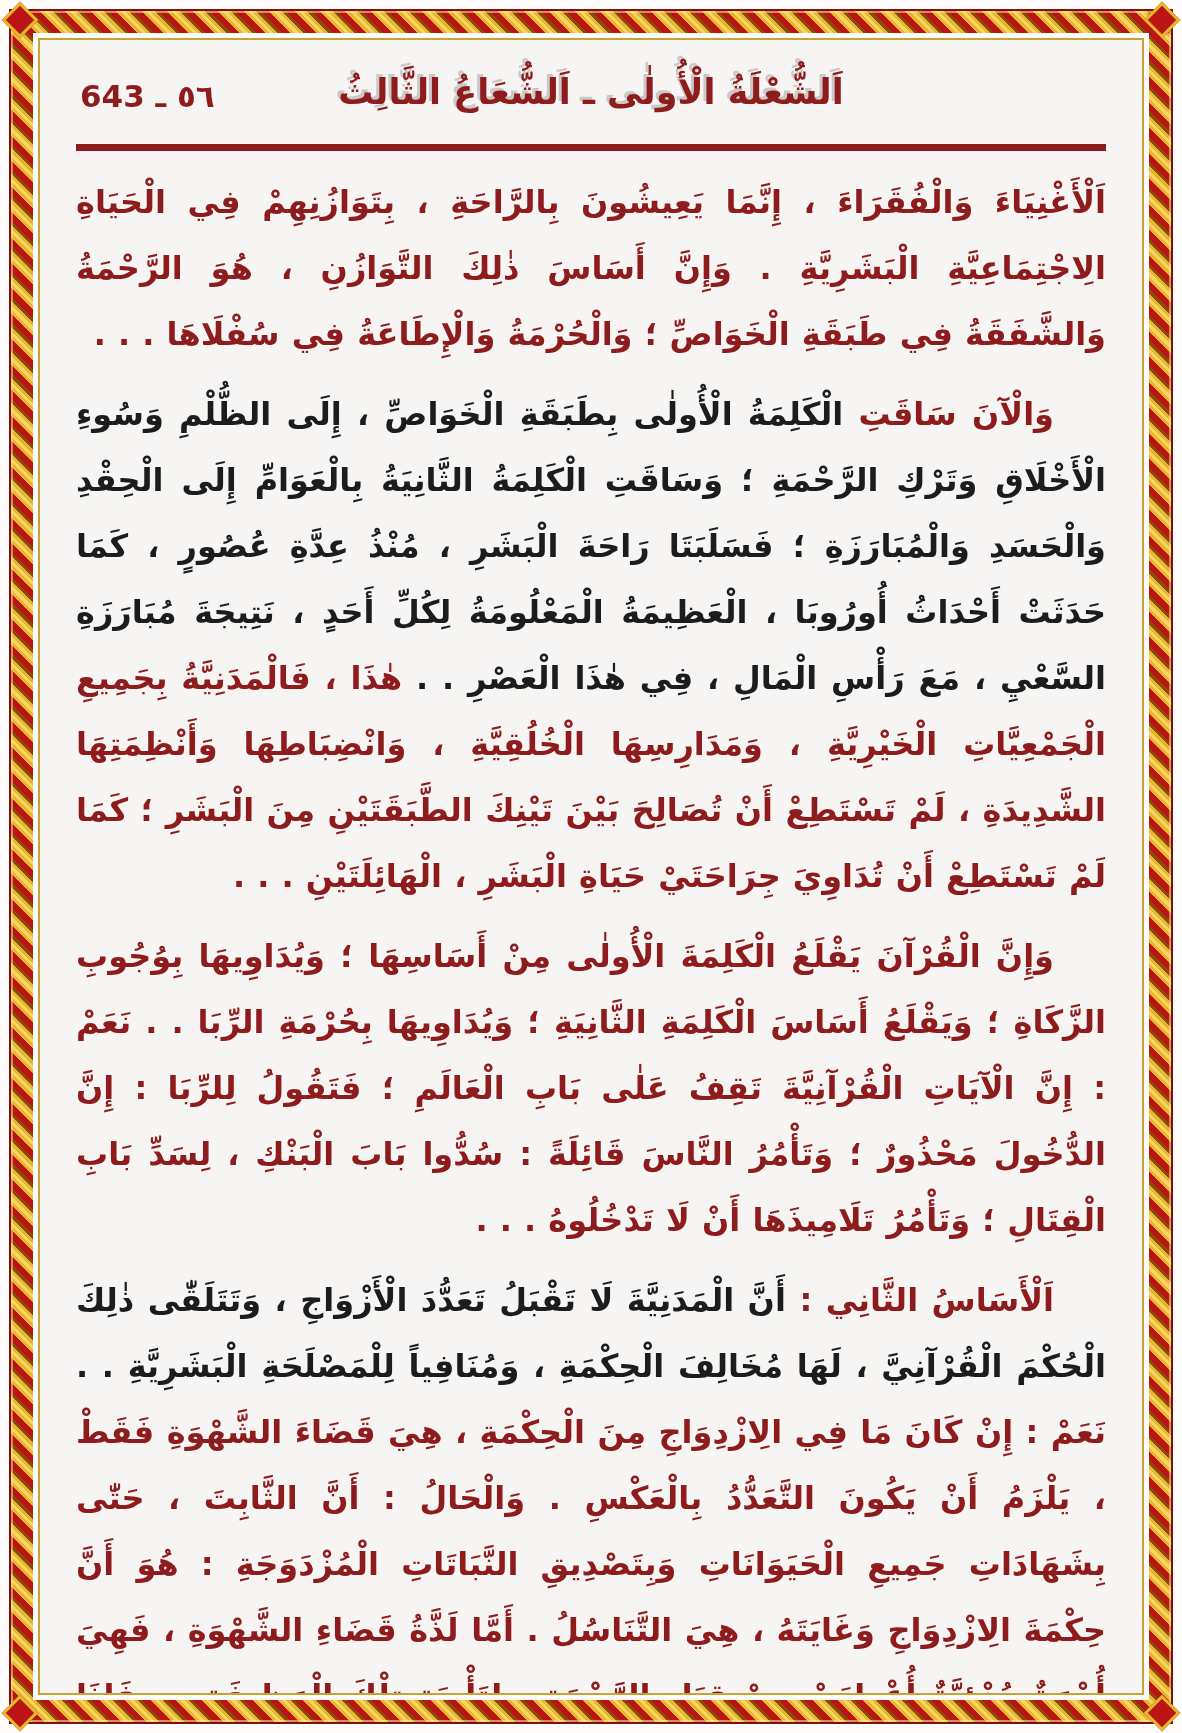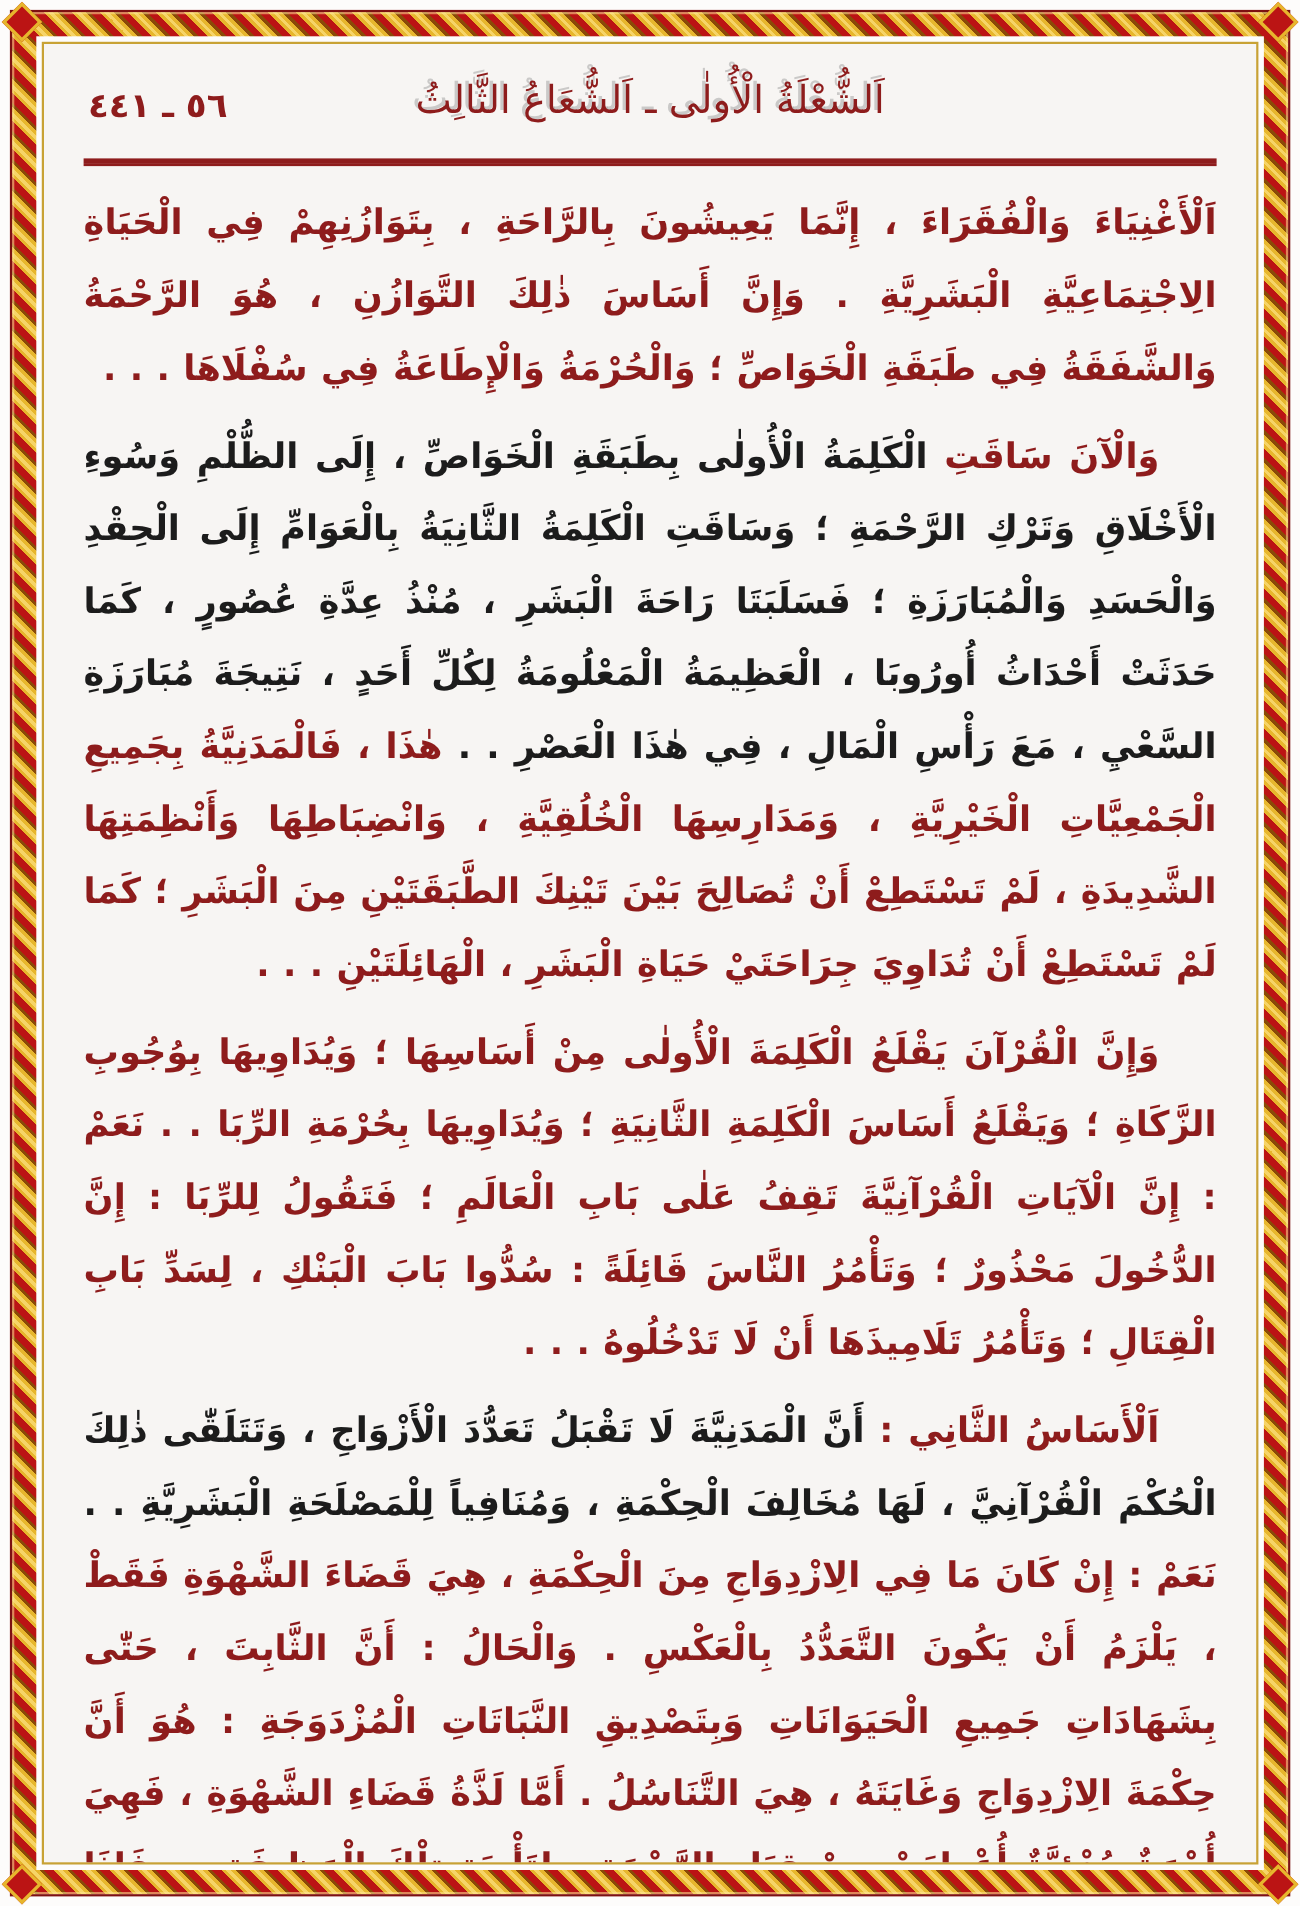--- a/index.html
+++ b/index.html
@@ -51,21 +51,21 @@
     overflow:hidden;
   }
   header{position:relative;height:66px;}
   .page-num{
     position:absolute;right:auto;left:4px;top:10px;
     font-size:31px;font-weight:bold;color:var(--red);
     letter-spacing:2px;
   }
   .title{
     text-align:center;
-    font-size:35px;font-weight:normal;color:var(--red);
+    font-size:35px;font-weight:bold;color:var(--red);
     text-shadow:-3px -3px 0 rgba(135,135,135,.40);
     padding-top:4px;
   }
   .rule{
     height:5px;margin-top:10px;
     border-top:5px solid var(--red);
     border-bottom:2px solid var(--red);
   }
   main{margin-top:18px;}
   p.para{
@@ -86,21 +86,21 @@
 <div class="page">
   <div class="ornament">
     <div class="corner tl"></div>
     <div class="corner tr"></div>
     <div class="corner bl"></div>
     <div class="corner br"></div>
   </div>
 
   <div class="content">
     <header>
-      <div class="page-num">٥٦ ـ ٤٤١</div>
+      <div class="page-num">٥٦ ـ 643</div>
       <h1 class="title">اَلشُّعْلَةُ الْأُولٰى ـ اَلشُّعَاعُ الثَّالِثُ</h1>
     </header>
 
     <div class="rule"></div>
 
     <main>
         <p class="para"><span class="red">اَلْأَغْنِيَاءَ وَالْفُقَرَاءَ ، إِنَّمَا يَعِيشُونَ بِالرَّاحَةِ ، بِتَوَازُنِهِمْ فِي الْحَيَاةِ الِاجْتِمَاعِيَّةِ الْبَشَرِيَّةِ . وَإِنَّ أَسَاسَ ذٰلِكَ التَّوَازُنِ ، هُوَ الرَّحْمَةُ وَالشَّفَقَةُ فِي طَبَقَةِ الْخَوَاصِّ ؛ وَالْحُرْمَةُ وَالْإِطَاعَةُ فِي سُفْلَاهَا . . .</span></p>
         <p class="para indent"><span class="red">وَالْآنَ سَاقَتِ </span><span class="black">الْكَلِمَةُ الْأُولٰى بِطَبَقَةِ الْخَوَاصِّ ، إِلَى الظُّلْمِ وَسُوءِ الْأَخْلَاقِ وَتَرْكِ الرَّحْمَةِ ؛ وَسَاقَتِ الْكَلِمَةُ الثَّانِيَةُ بِالْعَوَامِّ إِلَى الْحِقْدِ وَالْحَسَدِ وَالْمُبَارَزَةِ ؛ فَسَلَبَتَا رَاحَةَ الْبَشَرِ ، مُنْذُ عِدَّةِ عُصُورٍ ، كَمَا حَدَثَتْ أَحْدَاثُ أُورُوبَا ، الْعَظِيمَةُ الْمَعْلُومَةُ لِكُلِّ أَحَدٍ ، نَتِيجَةَ مُبَارَزَةِ السَّعْيِ ، مَعَ رَأْسِ الْمَالِ ، فِي هٰذَا الْعَصْرِ . . </span><span class="red">هٰذَا ، فَالْمَدَنِيَّةُ بِجَمِيعِ الْجَمْعِيَّاتِ الْخَيْرِيَّةِ ، وَمَدَارِسِهَا الْخُلُقِيَّةِ ، وَانْضِبَاطِهَا وَأَنْظِمَتِهَا الشَّدِيدَةِ ، لَمْ تَسْتَطِعْ أَنْ تُصَالِحَ بَيْنَ تَيْنِكَ الطَّبَقَتَيْنِ مِنَ الْبَشَرِ ؛ كَمَا لَمْ تَسْتَطِعْ أَنْ تُدَاوِيَ جِرَاحَتَيْ حَيَاةِ الْبَشَرِ ، الْهَائِلَتَيْنِ . . .</span></p>
         <p class="para indent"><span class="red">وَإِنَّ الْقُرْآنَ يَقْلَعُ الْكَلِمَةَ الْأُولٰى مِنْ أَسَاسِهَا ؛ وَيُدَاوِيهَا بِوُجُوبِ الزَّكَاةِ ؛ وَيَقْلَعُ أَسَاسَ الْكَلِمَةِ الثَّانِيَةِ ؛ وَيُدَاوِيهَا بِحُرْمَةِ الرِّبَا . . نَعَمْ : إِنَّ الْآيَاتِ الْقُرْآنِيَّةَ تَقِفُ عَلٰى بَابِ الْعَالَمِ ؛ فَتَقُولُ لِلرِّبَا : إِنَّ الدُّخُولَ مَحْذُورٌ ؛ وَتَأْمُرُ النَّاسَ قَائِلَةً : سُدُّوا بَابَ الْبَنْكِ ، لِسَدِّ بَابِ الْقِتَالِ ؛ وَتَأْمُرُ تَلَامِيذَهَا أَنْ لَا تَدْخُلُوهُ . . .</span></p>
         <p class="para indent"><span class="red">اَلْأَسَاسُ الثَّانِي : </span><span class="black">أَنَّ الْمَدَنِيَّةَ لَا تَقْبَلُ تَعَدُّدَ الْأَزْوَاجِ ، وَتَتَلَقّٰى ذٰلِكَ الْحُكْمَ الْقُرْآنِيَّ ، لَهَا مُخَالِفَ الْحِكْمَةِ ، وَمُنَافِياً لِلْمَصْلَحَةِ الْبَشَرِيَّةِ . . </span><span class="red">نَعَمْ : إِنْ كَانَ مَا فِي الِازْدِوَاجِ مِنَ الْحِكْمَةِ ، هِيَ قَضَاءَ الشَّهْوَةِ فَقَطْ ، يَلْزَمُ أَنْ يَكُونَ التَّعَدُّدُ بِالْعَكْسِ . وَالْحَالُ : أَنَّ الثَّابِتَ ، حَتّٰى بِشَهَادَاتِ جَمِيعِ الْحَيَوَانَاتِ وَبِتَصْدِيقِ النَّبَاتَاتِ الْمُزْدَوَجَةِ : هُوَ أَنَّ حِكْمَةَ الِازْدِوَاجِ وَغَايَتَهُ ، هِيَ التَّنَاسُلُ . أَمَّا لَذَّةُ قَضَاءِ الشَّهْوَةِ ، فَهِيَ أُجْرَةٌ جُزْئِيَّةٌ أُعْطِيَتْ مِنْ قِبَلِ الرَّحْمَةِ ، لِتَأْدِيَةِ تِلْكَ الْوَظِيفَةِ . . فَإِذَا كَانَ الِازْدِوَاجُ ، لِأَجْلِ النَّسْلِ ، وَلِبَقَاءِ النَّوْعِ ، حِكْمَةً وَحَقِيقَةً ، فَلَا شَكَّ أَنَّ امْرَأَةً قَابِلَةً لِلتَّوَلُّدِ مَرَّةً وَاحِدَةً فَقَطْ ، فِي سَنَةٍ وَاحِدَةٍ ، وَقَابِلَةً لِلتَّلْقِيحِ فِي نِصْفٍ مِنَ الشَّهْرِ فَقَطْ ، وَوَاقِعَةً فِي الْيَأْسِ فِي خَمْسِينَ سَنَةً ، لَا تَكْفِي رَجُلاً قَابِلاً لِلتَّلْقِيحِ فِي أَكْثَرِ الْأَوْقَاتِ ، إِلٰى مِئَةِ سَنَةٍ . فَلِذٰلِكَ تُضْطَرُّ الْمَدَنِيَّةُ إِلٰى قَبُولِ مَعَاهِرَ كَثِيرَةٍ جِدّاً . . .</span></p>

